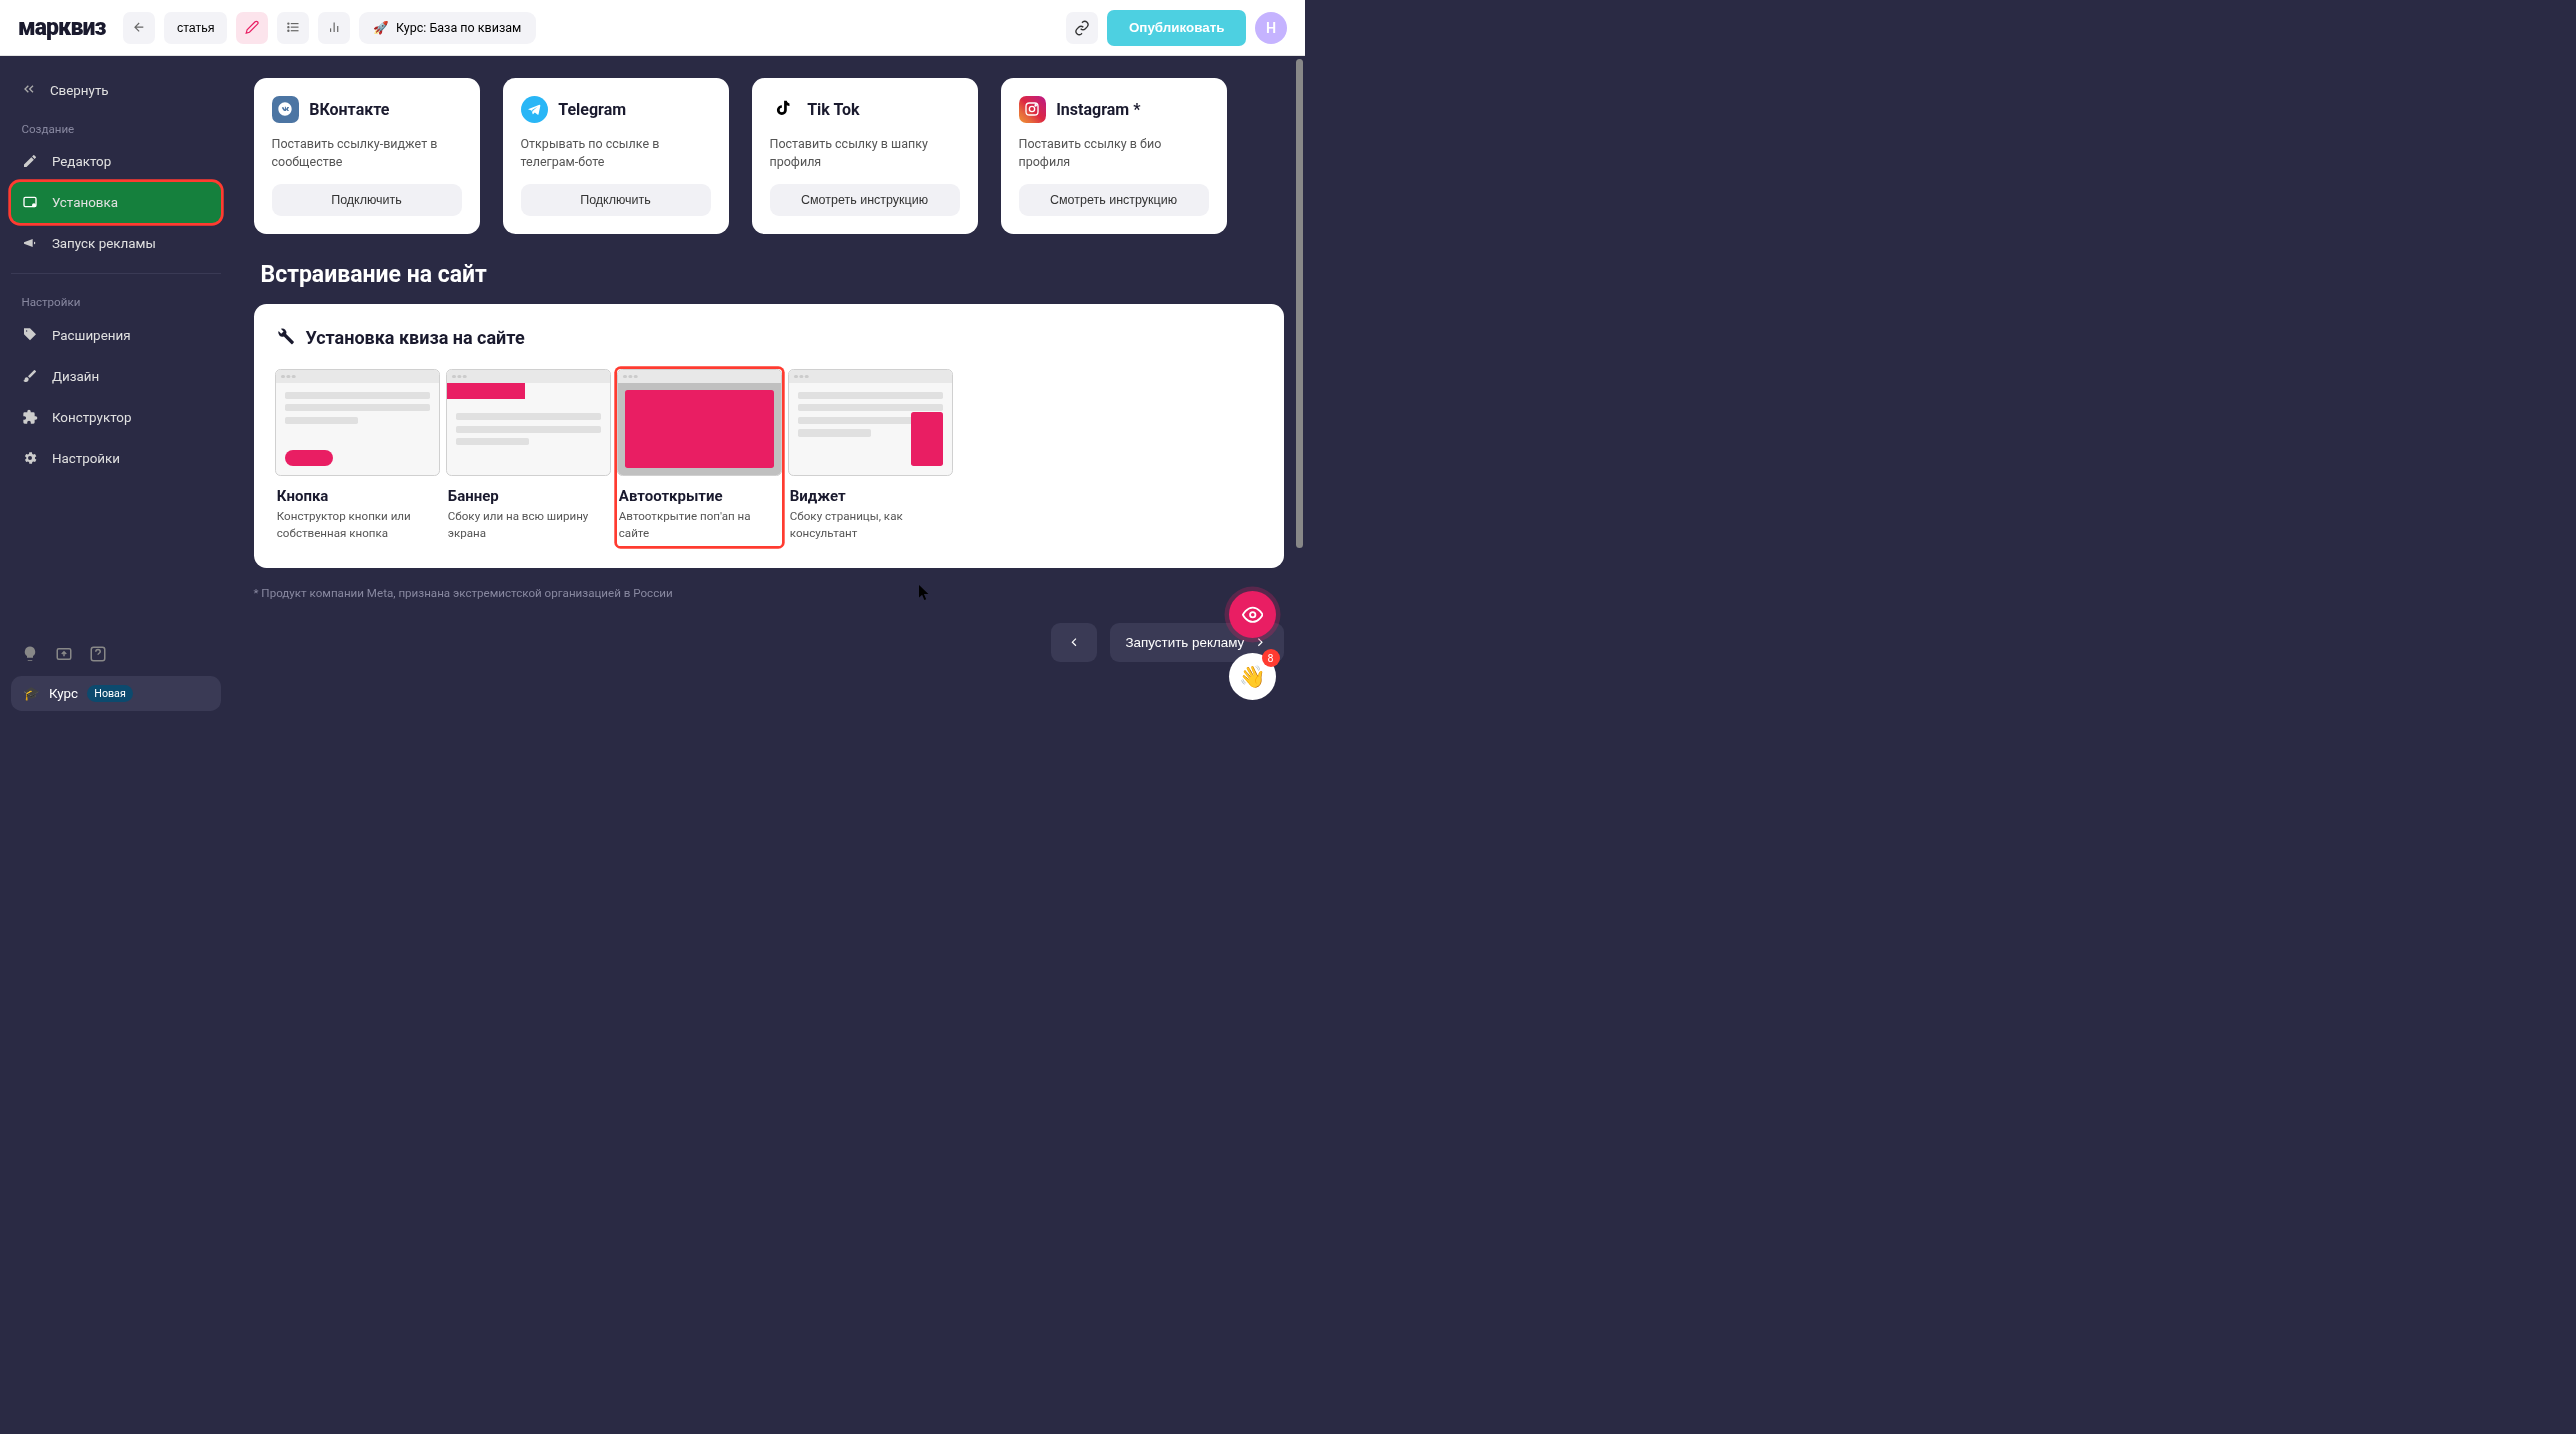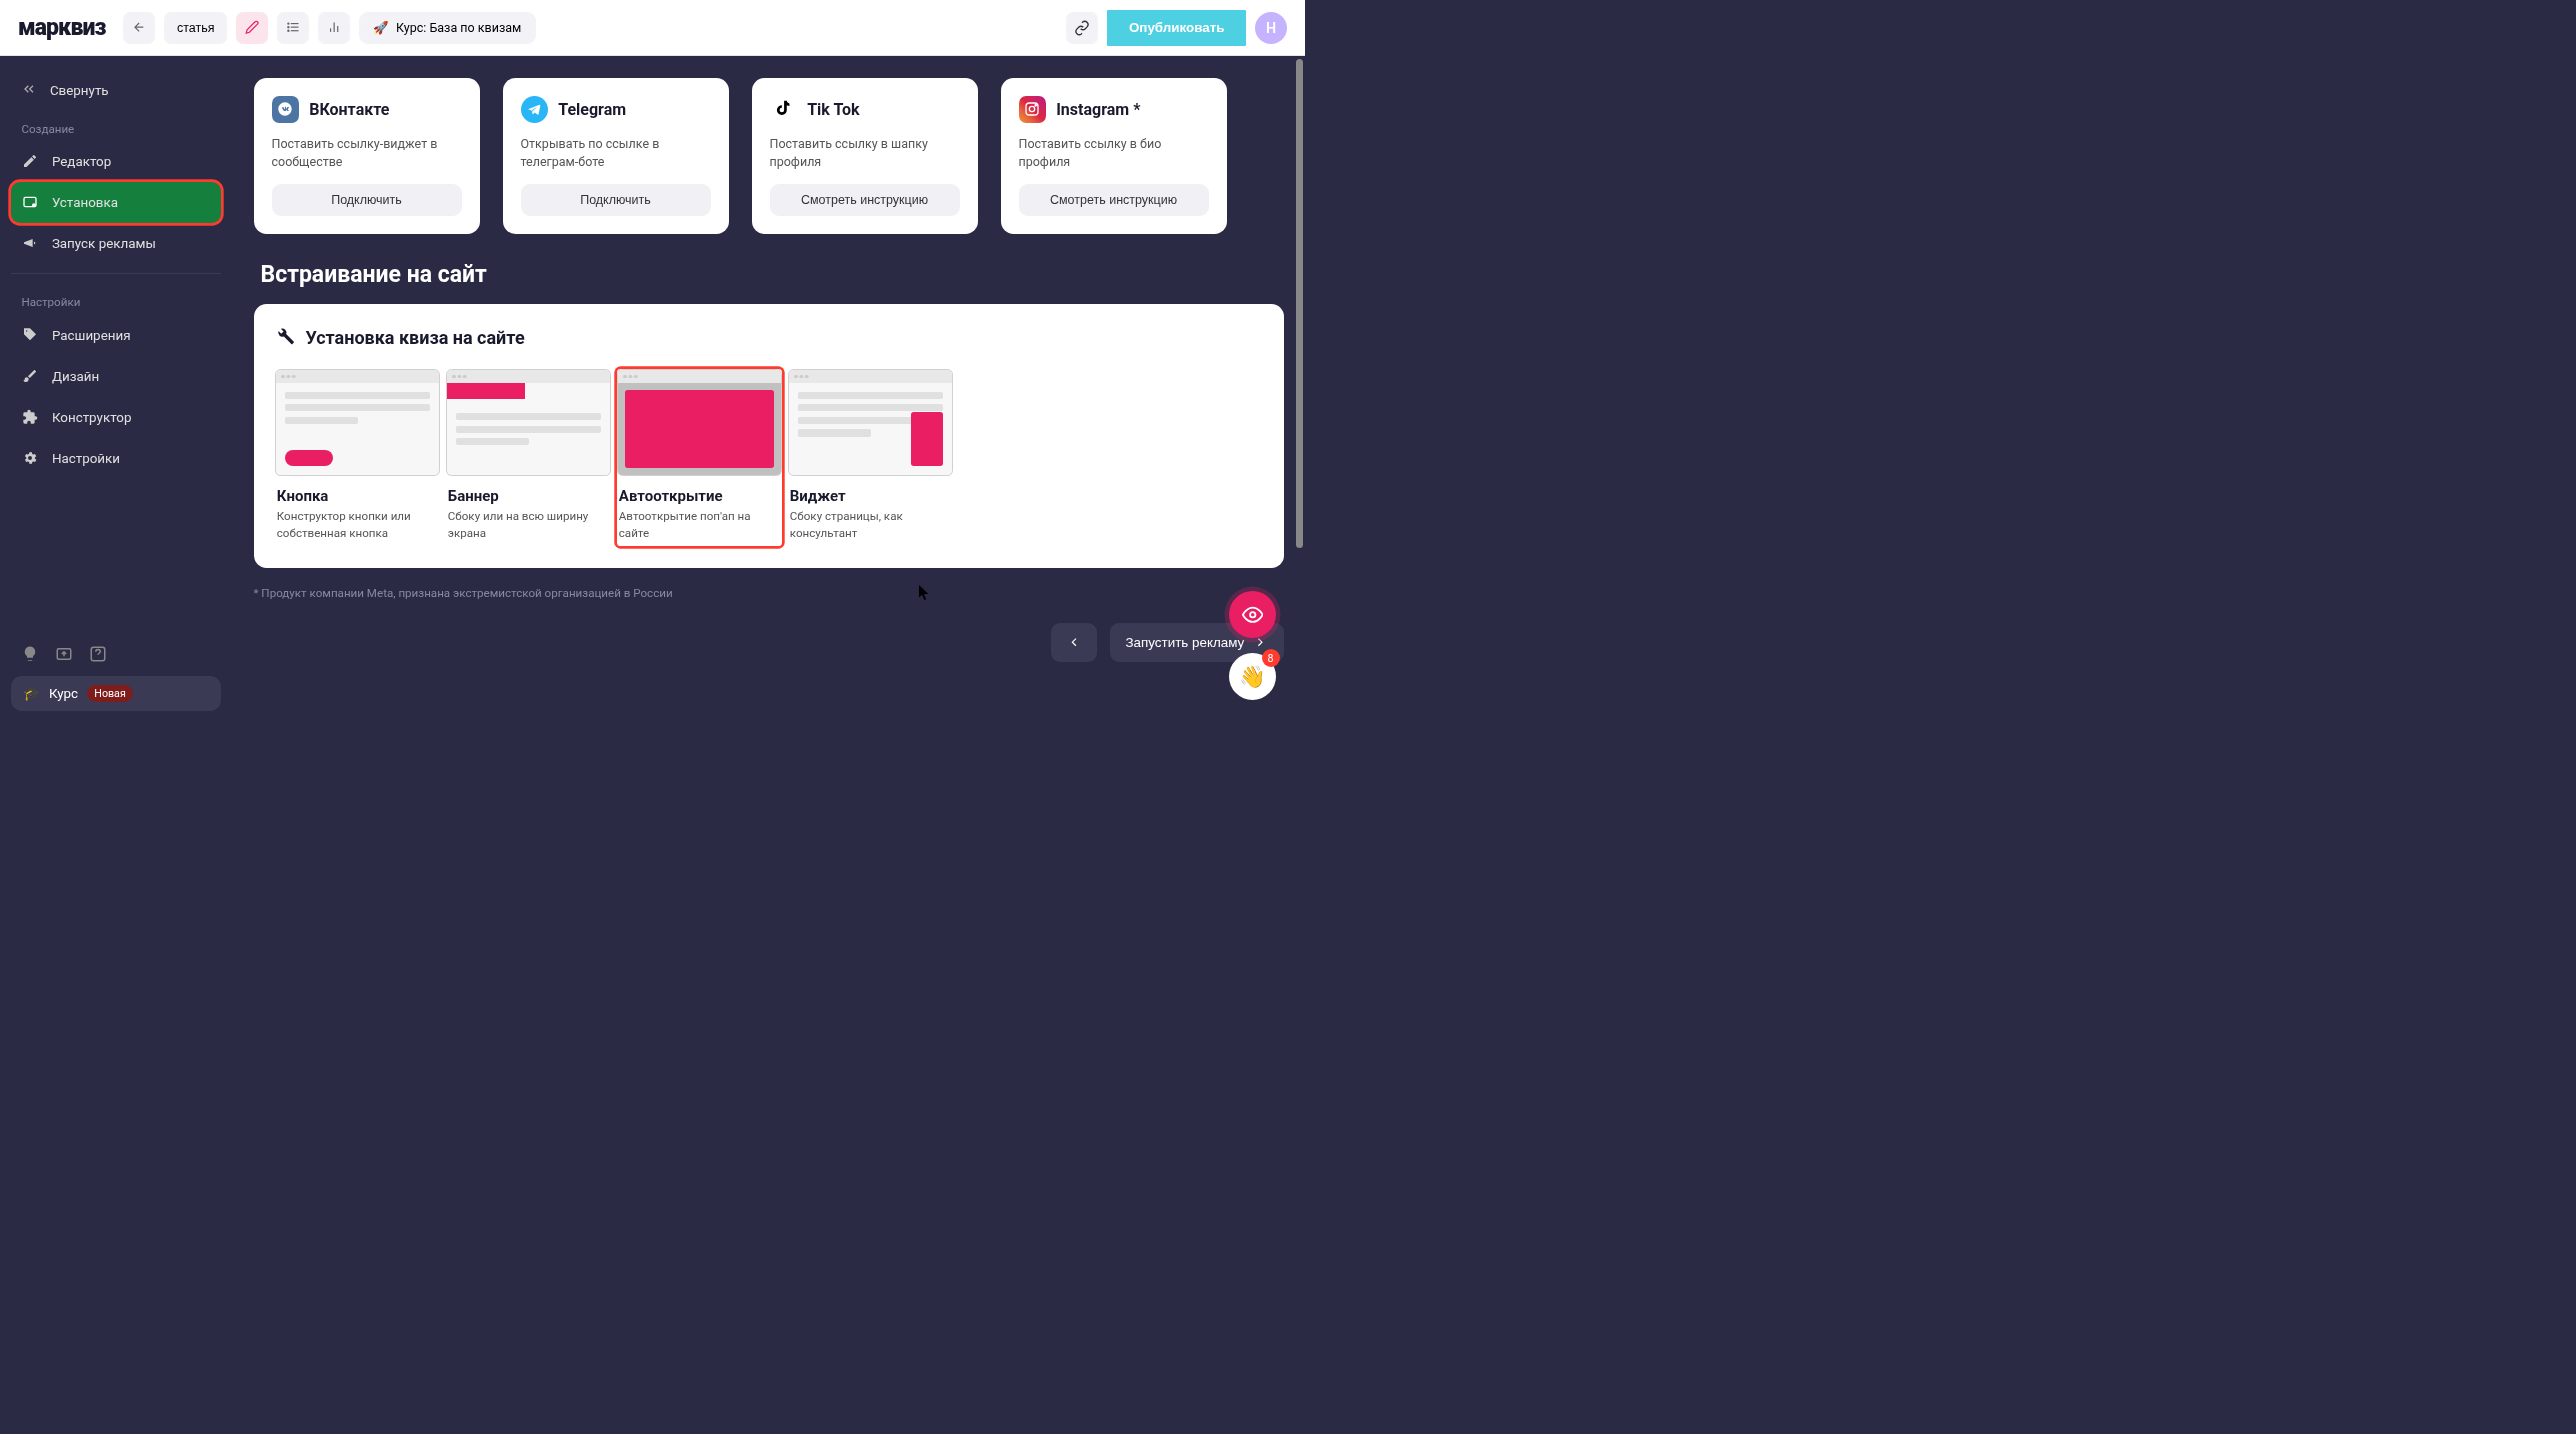--- a/index.html
+++ b/index.html
@@ -50,21 +50,21 @@
   align-items: center;
   padding: 0 14.3px;
   font-size: 12.5px;
   gap: 7.2px;
 }
 .spacer { flex: 1; }
 .publish-btn {
   background: #4dd0e1;
   color: #fff;
   border: none;
-  border-radius: 1px;
+  border-radius: 7px;
   padding: 0 21.5px;
   height: 36px;
   font-size: 13.4px;
   font-weight: 600;
   cursor: pointer;
 }
 .avatar {
   width: 32px;
   height: 32px;
   border-radius: 50%;
@@ -126,21 +126,21 @@
   border-radius: 10.7px;
   padding: 9px 12.5px;
   display: flex;
   align-items: center;
   gap: 9px;
   color: #fff;
   font-size: 13.4px;
   cursor: pointer;
 }
 .course-btn .badge {
-  background: #7f1d1d;
+  background: #0c4a6e;
   color: #fff;
   font-size: 10.7px;
   padding: 1.8px 7.2px;
   border-radius: 9px;
 }
 .content {
   flex: 1;
   padding: 0 21.5px 21.5px;
   overflow-y: auto;
   color: #fff;

